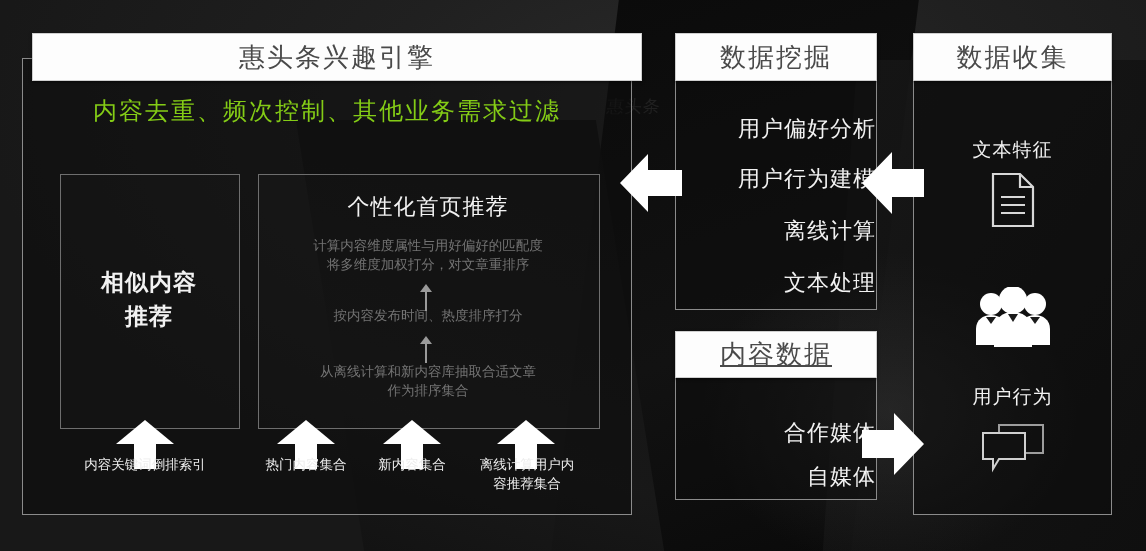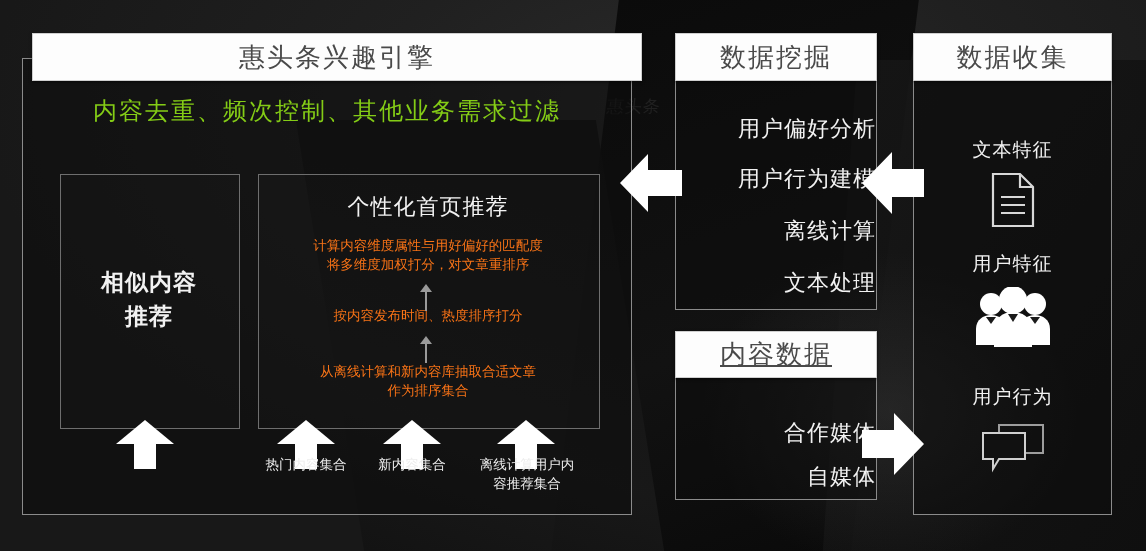--- a/index.html
+++ b/index.html
@@ -48,21 +48,21 @@
 
   .inner-box{position:absolute;border:1px solid #6e6e6e;background:rgba(255,255,255,.012);}
   #similar-box{left:60px;top:174px;width:178px;height:253px;}
   #similar-label{position:absolute;left:60px;top:265px;width:178px;
     text-align:center;font-size:23px;line-height:34px;letter-spacing:1px;font-weight:bold;}
 
   #person-box{left:258px;top:174px;width:340px;height:253px;}
   #person-title{position:absolute;left:258px;top:192px;width:340px;
     text-align:center;font-size:22px;letter-spacing:1px;}
   .flow-text{position:absolute;width:340px;left:258px;text-align:center;
-    font-size:13.5px;line-height:19px;color:#f97316;}
+    font-size:13.5px;line-height:19px;color:#737373;}
   #flow-1{top:236px;}
   #flow-2{top:306px;}
   #flow-3{top:362px;}
 
   .thin-arrow{position:absolute;left:418px;width:16px;}
   .thin-arrow .shaft{position:absolute;left:7px;top:5px;width:1.5px;height:22px;background:#9a9a9a;}
   .thin-arrow .head{position:absolute;left:2px;top:0;width:0;height:0;
     border-left:6px solid transparent;border-right:6px solid transparent;
     border-bottom:8px solid #9a9a9a;}
   #thin-1{top:284px;height:27px;}
@@ -138,20 +138,21 @@
   </div>
   <div class="thin-arrow" id="thin-2">
     <div class="shaft"></div>
     <div class="head"></div>
   </div>
 
   <div class="up-arrow" style="left:116px;top:420px;width:58px;height:49px;">
     <div class="tri"></div>
     <div class="stem"></div>
   </div>
+  <div class="src-label" style="left:40px;top:455px;width:210px;">内容关键词倒排索引</div>
 
   <div class="up-arrow" style="left:277px;top:420px;width:58px;height:49px;">
     <div class="tri"></div>
     <div class="stem"></div>
   </div>
   <div class="src-label" style="left:248px;top:455px;width:116px;">热门内容集合</div>
 
   <div class="up-arrow" style="left:383px;top:420px;width:58px;height:49px;">
     <div class="tri"></div>
     <div class="stem"></div>
@@ -189,21 +190,20 @@
     <div class="icon-wrap" style="top:112px;">
       <svg width="46" height="58" viewBox="0 0 46 58">
         <path d="M3 3 h27 l13 13 v39 h-40 z" fill="none" stroke="#d8d8d8" stroke-width="2.2"></path>
         <path d="M30 3 v13 h13" fill="none" stroke="#d8d8d8" stroke-width="2.2"></path>
         <line x1="11" y1="26" x2="35" y2="26" stroke="#d8d8d8" stroke-width="2"></line>
         <line x1="11" y1="34" x2="35" y2="34" stroke="#d8d8d8" stroke-width="2"></line>
         <line x1="11" y1="42" x2="35" y2="42" stroke="#d8d8d8" stroke-width="2"></line>
       </svg>
     </div>
 
-    <div class="feat-label" style="top:192px;">用户特征</div>
     <div class="icon-wrap" style="top:228px;">
       <svg width="78" height="60" viewBox="0 0 78 60">
         <circle cx="17" cy="17" r="11" fill="#ffffff"></circle>
         <path d="M2 58 v-16 c0-9 7-14 15-14 s15 5 15 14 v16 z" fill="#ffffff"></path>
         <circle cx="61" cy="17" r="11" fill="#ffffff"></circle>
         <path d="M46 58 v-16 c0-9 7-14 15-14 s15 5 15 14 v16 z" fill="#ffffff"></path>
         <circle cx="39" cy="13" r="14" fill="#ffffff"></circle>
         <path d="M20 60 v-17 c0-11 8-18 19-18 s19 7 19 18 v17 z" fill="#ffffff"></path>
         <path d="M34 27 l5 8 l5 -8 z" fill="#1a1a1a"></path>
         <path d="M12 30 l5 7 l5 -7 z" fill="#1a1a1a"></path>

